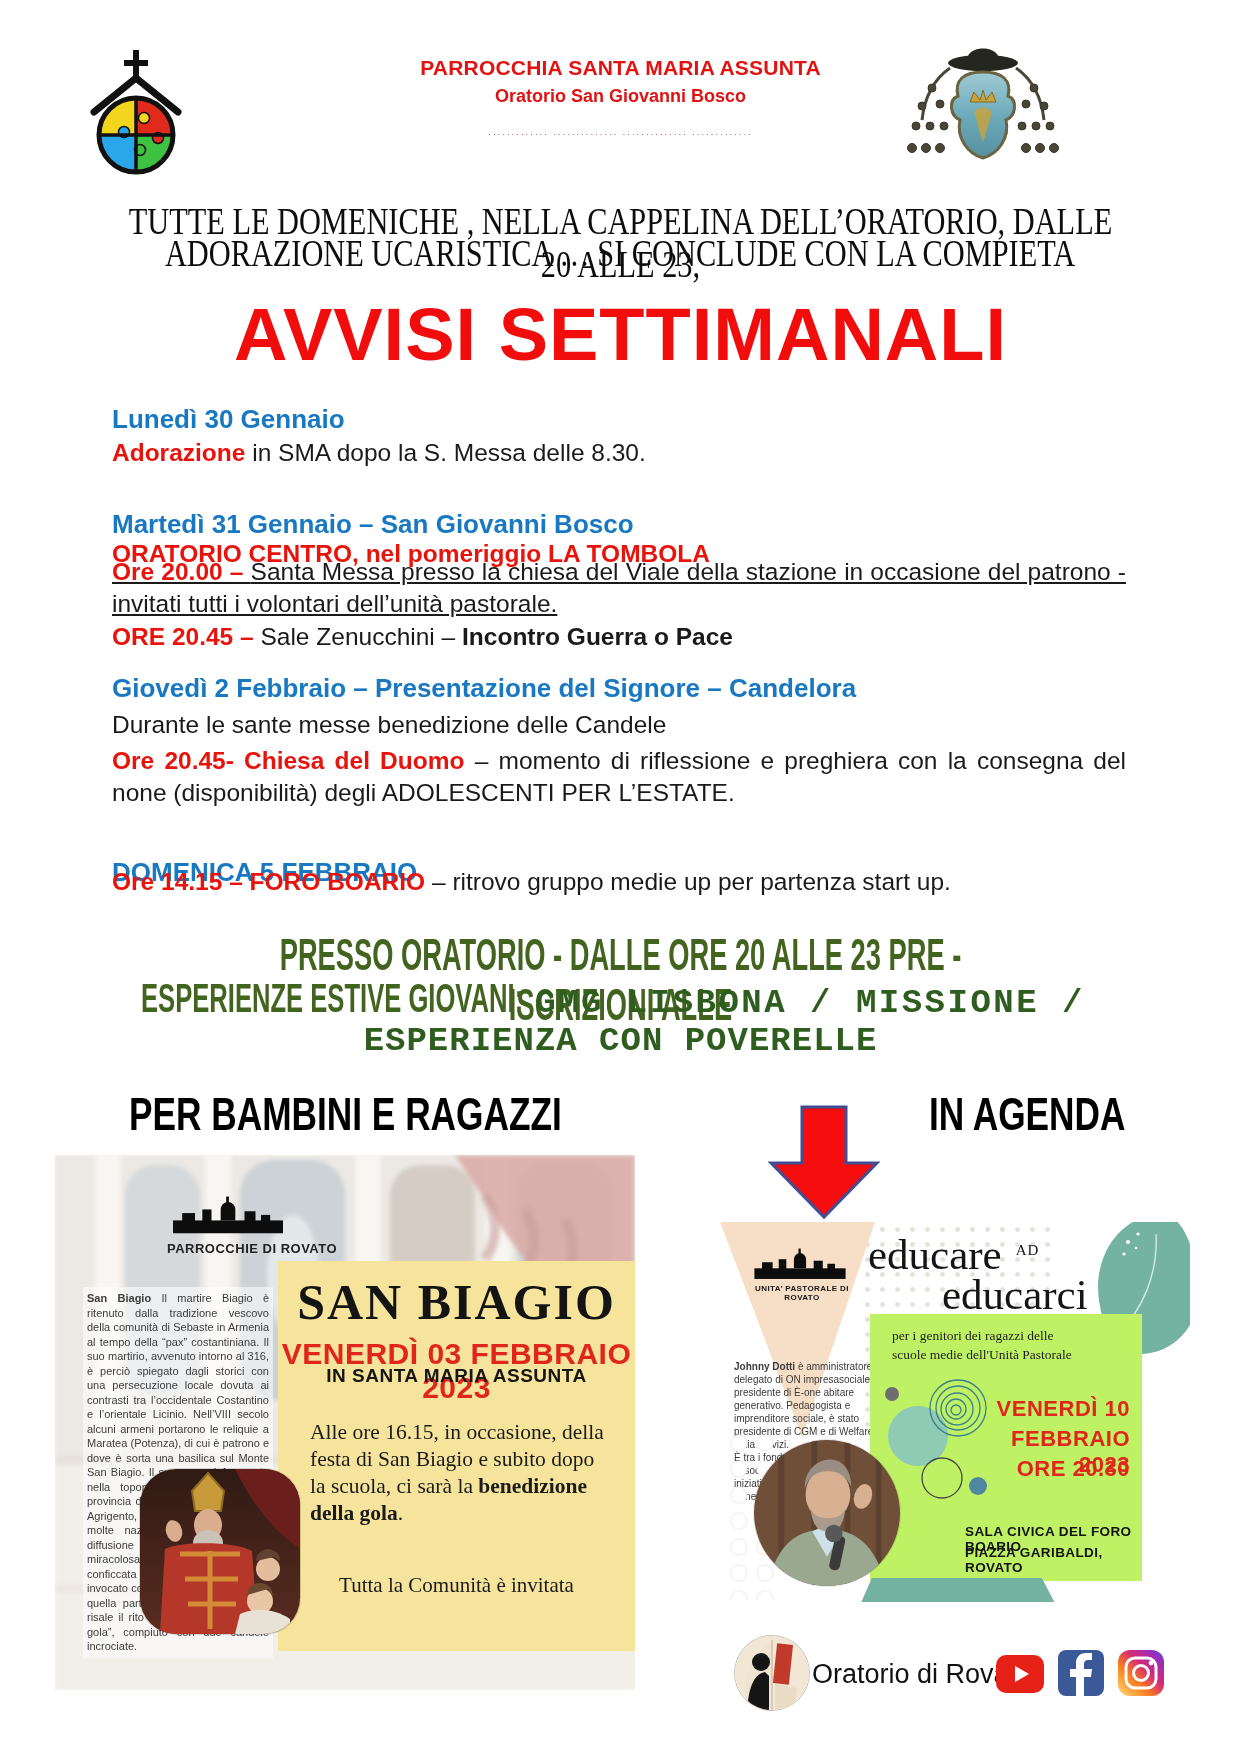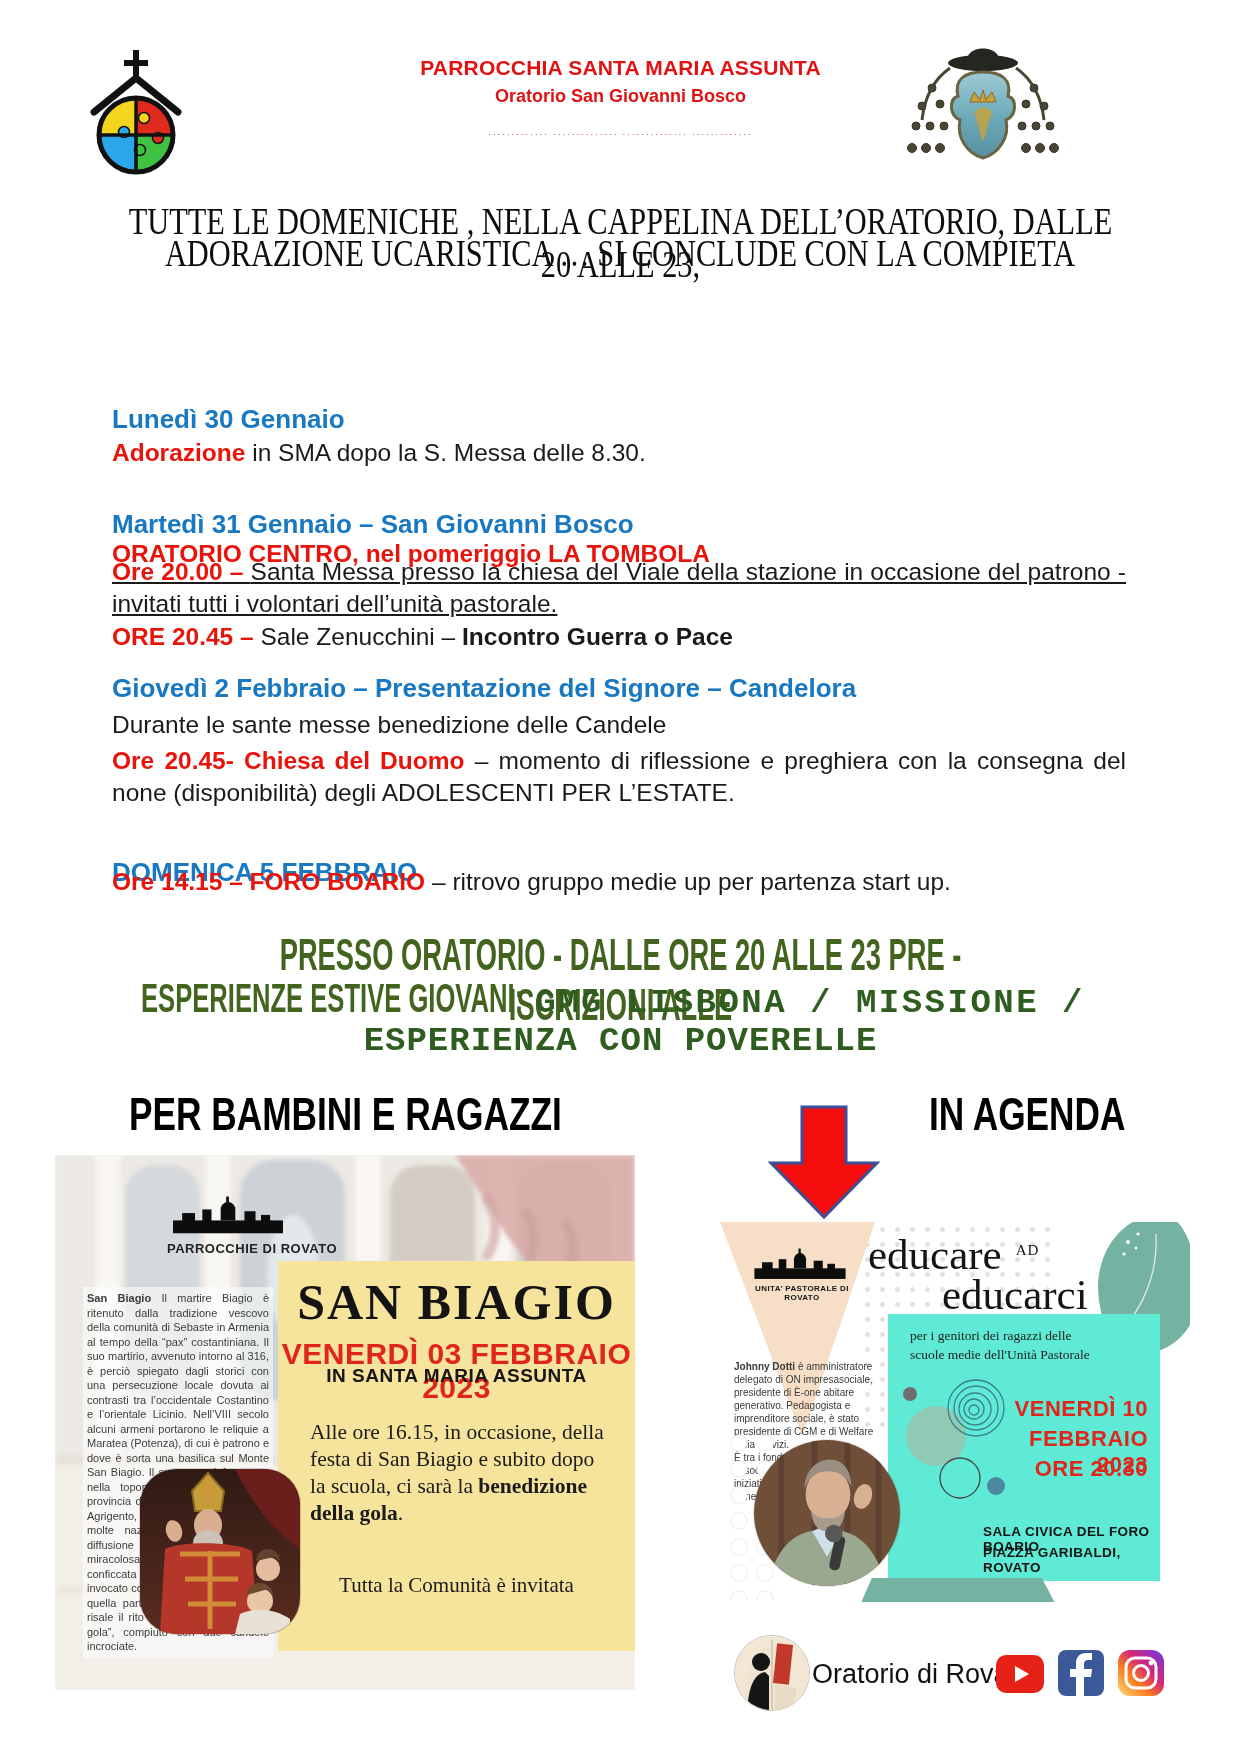--- a/index.html
+++ b/index.html
@@ -55,21 +55,21 @@
   
   .posterR{left:720px;top:1222px;width:470px;height:380px;background:#fff;overflow:hidden;}
   .dots{background-image:radial-gradient(circle,rgba(214,205,196,.75) 2px,transparent 2.8px);background-size:15px 15px;}
   .tri{position:absolute;left:0;top:0;width:155px;height:215px;background:#f6dfc6;
        clip-path:polygon(0 0,100% 0,53% 100%);}
   .orgLabelR{font-size:8px;font-weight:700;color:#151515;letter-spacing:.4px;}
   .eduTitle{font-family:"Liberation Serif",serif;color:#141414;}
   .blob{position:absolute;left:378px;top:-8px;width:100px;height:140px;background:#74b3a2;
         border-radius:64% 36% 58% 42% / 52% 58% 42% 48%;}
   .bioBox{position:absolute;left:14px;top:138px;width:148px;font-size:10px;line-height:13px;color:#3a3a3a;}
-  .ppanel{position:absolute;left:168px;top:92px;width:272px;height:267px;background:#5eead4;text-decoration:underline;}
+  .ppanel{position:absolute;left:150px;top:92px;width:272px;height:267px;background:#bef264;text-decoration:underline;}
   .aud{font-family:"Liberation Serif",serif;font-size:13.5px;line-height:19px;color:#222;}
   .rdate{font-size:22px;font-weight:800;color:#e0261c;letter-spacing:.5px;text-align:right;}
   .venue{font-size:13.5px;font-weight:800;color:#131313;letter-spacing:.4px;}
   .photo{position:absolute;left:34px;top:218px;width:146px;height:146px;border-radius:50%;overflow:hidden;box-shadow:0 0 0 1px rgba(0,0,0,.1);}
   .bigdots{position:absolute;left:6px;top:208px;width:52px;height:170px;
            background-image:radial-gradient(circle,#ffffff 7px,rgba(238,233,227,.9) 8px,transparent 9px);
            background-size:26px 26px;}
   .trap{position:absolute;left:130px;top:356px;width:218px;height:50px;background:#74b3a2;
         clip-path:polygon(10% 0,88% 0,100% 100%,0 100%);}
   
@@ -144,20 +144,21 @@
 
       <path d="M81,30 C100,30 110,38 106,54 C116,58 114,74 104,78 C108,96 96,112 81,116 C66,112 54,96 58,78 C48,74 46,58 56,54 C52,38 62,30 81,30 Z" fill="url(#shield)" stroke="#6b6342" stroke-width="3"></path>
       <path d="M68,60 L94,60 L90,50 L84,58 L81,48 L78,58 L72,50 Z" fill="#caa23a" stroke="#8a6a20" stroke-width="1"></path>
       <path d="M72,70 C78,64 84,64 90,70 C86,82 84,92 81,100 C78,92 76,82 72,70 Z" fill="#caa23a" opacity=".8"></path>
     </svg>
   </div>
 
   <div class="abs center banner b1"><span class="cx">TUTTE LE DOMENICHE , NELLA CAPPELINA DELL’ORATORIO, DALLE 20 ALLE 23,</span></div>
   <div class="abs center banner b2"><span class="cx">ADORAZIONE UCARISTICA … SI CONCLUDE CON LA COMPIETA</span></div>
 
+  <div class="abs center avvisi">AVVISI SETTIMANALI</div>
 
   <div class="abs sec h-blue" style="top:404px;">Lunedì 30 Gennaio</div>
   <div class="abs sec body-t" style="top:437px;"><span class="red">Adorazione</span><span class="blk"> in SMA dopo la S. Messa delle 8.30.</span></div>
 
   <div class="abs sec h-blue" style="top:488px;margin-top:21px;">Martedì 31 Gennaio – San Giovanni Bosco</div>
   <div class="abs sec body-t red" style="top:520px;margin-top:18px;">ORATORIO CENTRO, nel pomeriggio LA TOMBOLA</div>
   <div class="abs sec body-t just" style="top:556px;text-decoration:underline;"><span class="red">Ore 20.00 – </span><span class="blk">Santa Messa presso la chiesa del Viale della stazione in occasione del patrono -  invitati tutti i volontari dell’unità pastorale.</span></div>
   <div class="abs sec body-t" style="top:621px;"><span class="red">ORE 20.45 – </span><span class="blk">Sale Zenucchini  – </span><span class="blk bold">Incontro Guerra o Pace</span></div>
 
   <div class="abs sec h-blue" style="top:673px;">Giovedì 2 Febbraio – Presentazione del Signore – Candelora</div>

